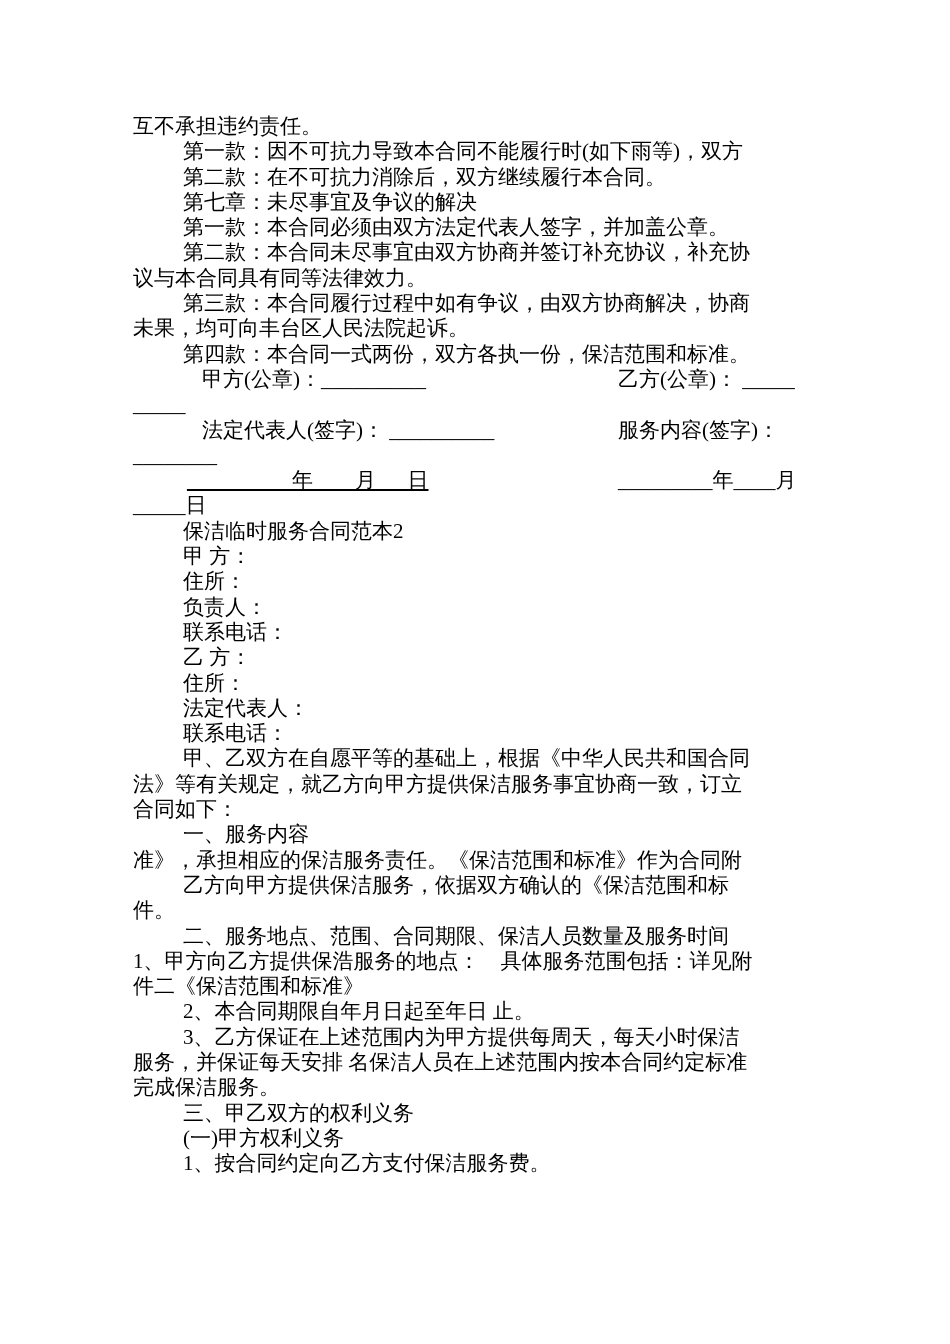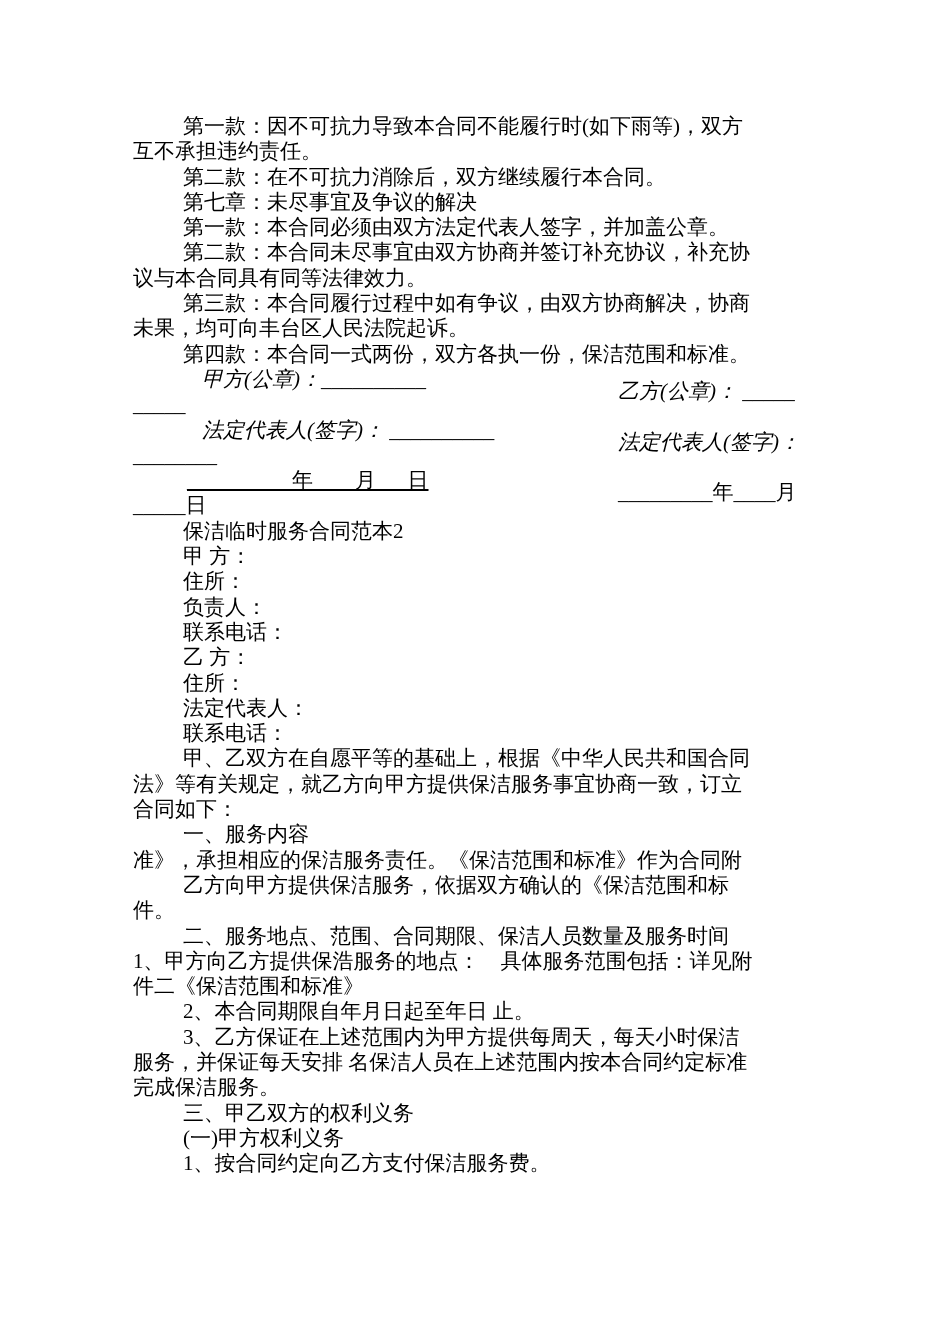--- a/index.html
+++ b/index.html
@@ -16,46 +16,46 @@
   .line{
     position:relative;
     font-size:21px;
     line-height:25.3px;
     white-space:pre;
     letter-spacing:0;
   }
   
   .ind0{padding-left:0;}
   .ind1{padding-left:50px;}   
-  .ind2{padding-left:69px;font-style:italic;}   
+  .ind2{padding-left:69px;}   
   .ind3{padding-left:54px;text-decoration:underline;}   
   .right-col{
     position:absolute;
     left:485px;
-    top:12px;
+    top:0;
     white-space:pre;
   }
 </style>
 </head>
 <body>
 
 <div class="doc">
+    <div class="line ind0">互不承担违约责任。</div>
     <div class="line ind1">第一款：因不可抗力导致本合同不能履行时(如下雨等)，双方</div>
-    <div class="line ind0">互不承担违约责任。</div>
     <div class="line ind1">第二款：在不可抗力消除后，双方继续履行本合同。</div>
     <div class="line ind1">第七章：未尽事宜及争议的解决</div>
     <div class="line ind1">第一款：本合同必须由双方法定代表人签字，并加盖公章。</div>
     <div class="line ind1">第二款：本合同未尽事宜由双方协商并签订补充协议，补充协</div>
     <div class="line ind0">议与本合同具有同等法律效力。</div>
     <div class="line ind1">第三款：本合同履行过程中如有争议，由双方协商解决，协商</div>
     <div class="line ind0">未果，均可向丰台区人民法院起诉。</div>
     <div class="line ind1">第四款：本合同一式两份，双方各执一份，保洁范围和标准。</div>
     <div class="line ind2">甲方(公章)：__________<span class="right-col">乙方(公章)： _____</span></div>
     <div class="line ind0">_____</div>
-    <div class="line ind2">法定代表人(签字)： __________<span class="right-col">法定代表人(签字)：</span></div>
+    <div class="line ind2">法定代表人(签字)： __________<span class="right-col">服务内容(签字)：</span></div>
     <div class="line ind0">________</div>
     <div class="line ind3">__________年____月___日<span class="right-col">_________年____月</span></div>
     <div class="line ind0">_____日</div>
     <div class="line ind1">保洁临时服务合同范本2</div>
     <div class="line ind1">甲 方：</div>
     <div class="line ind1">住所：</div>
     <div class="line ind1">负责人：</div>
     <div class="line ind1">联系电话：</div>
     <div class="line ind1">乙 方：</div>
     <div class="line ind1">住所：</div>

